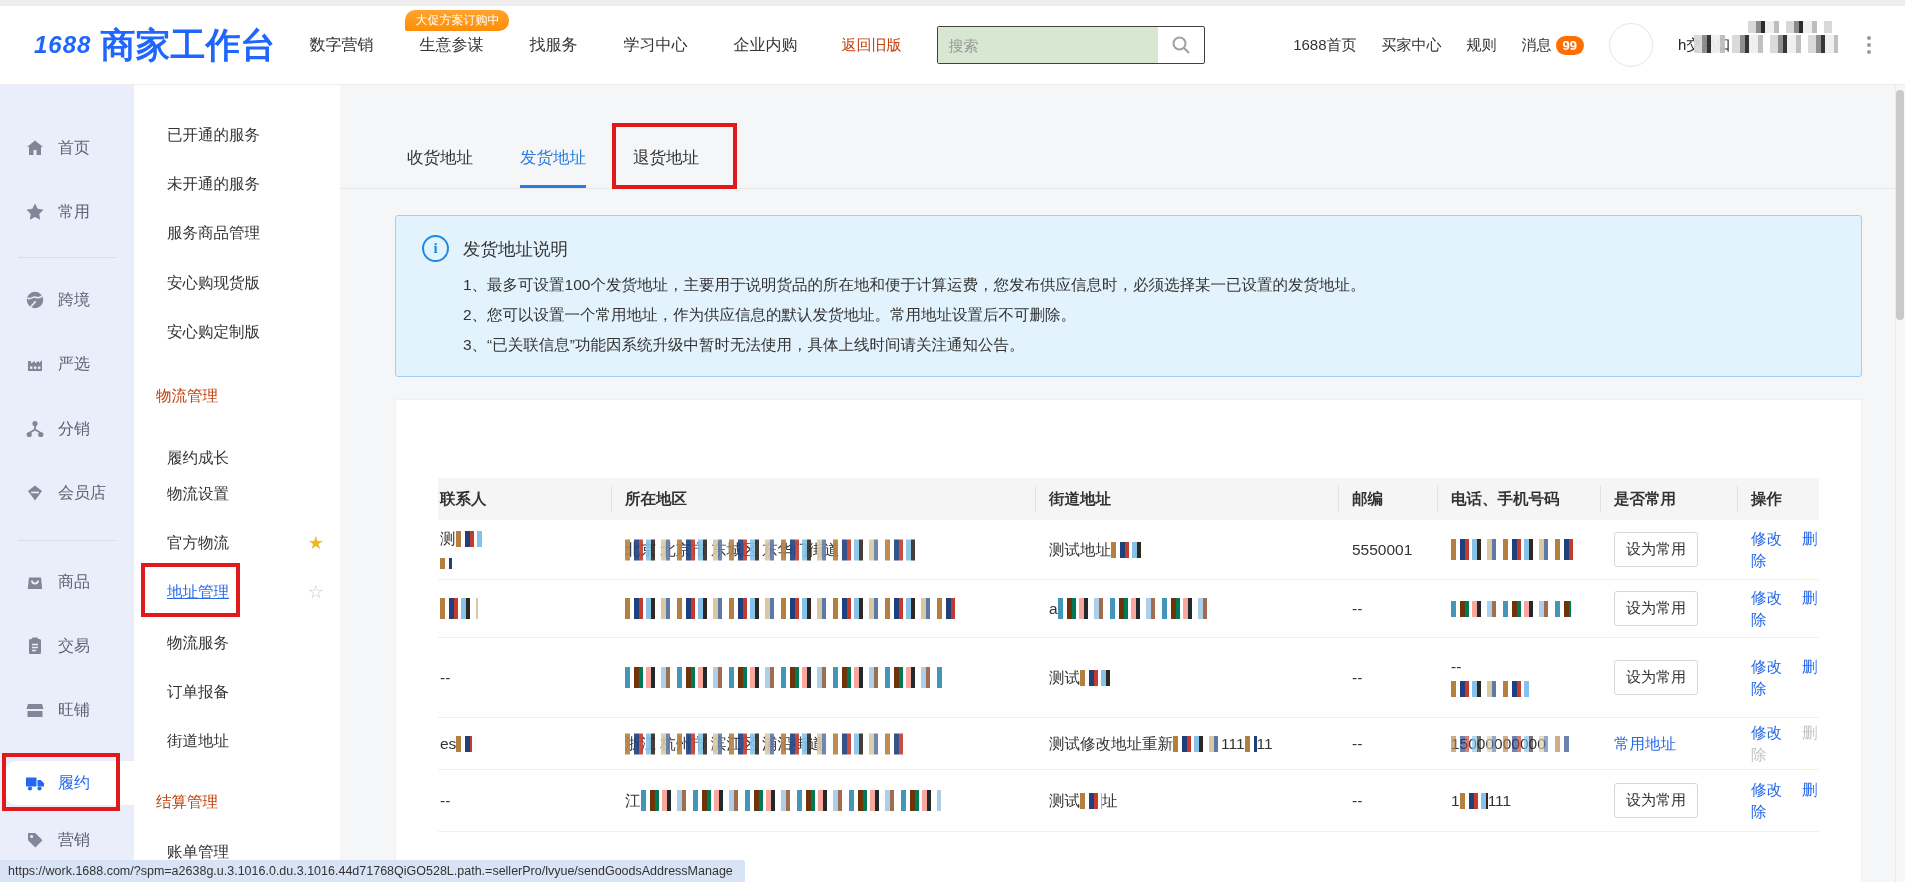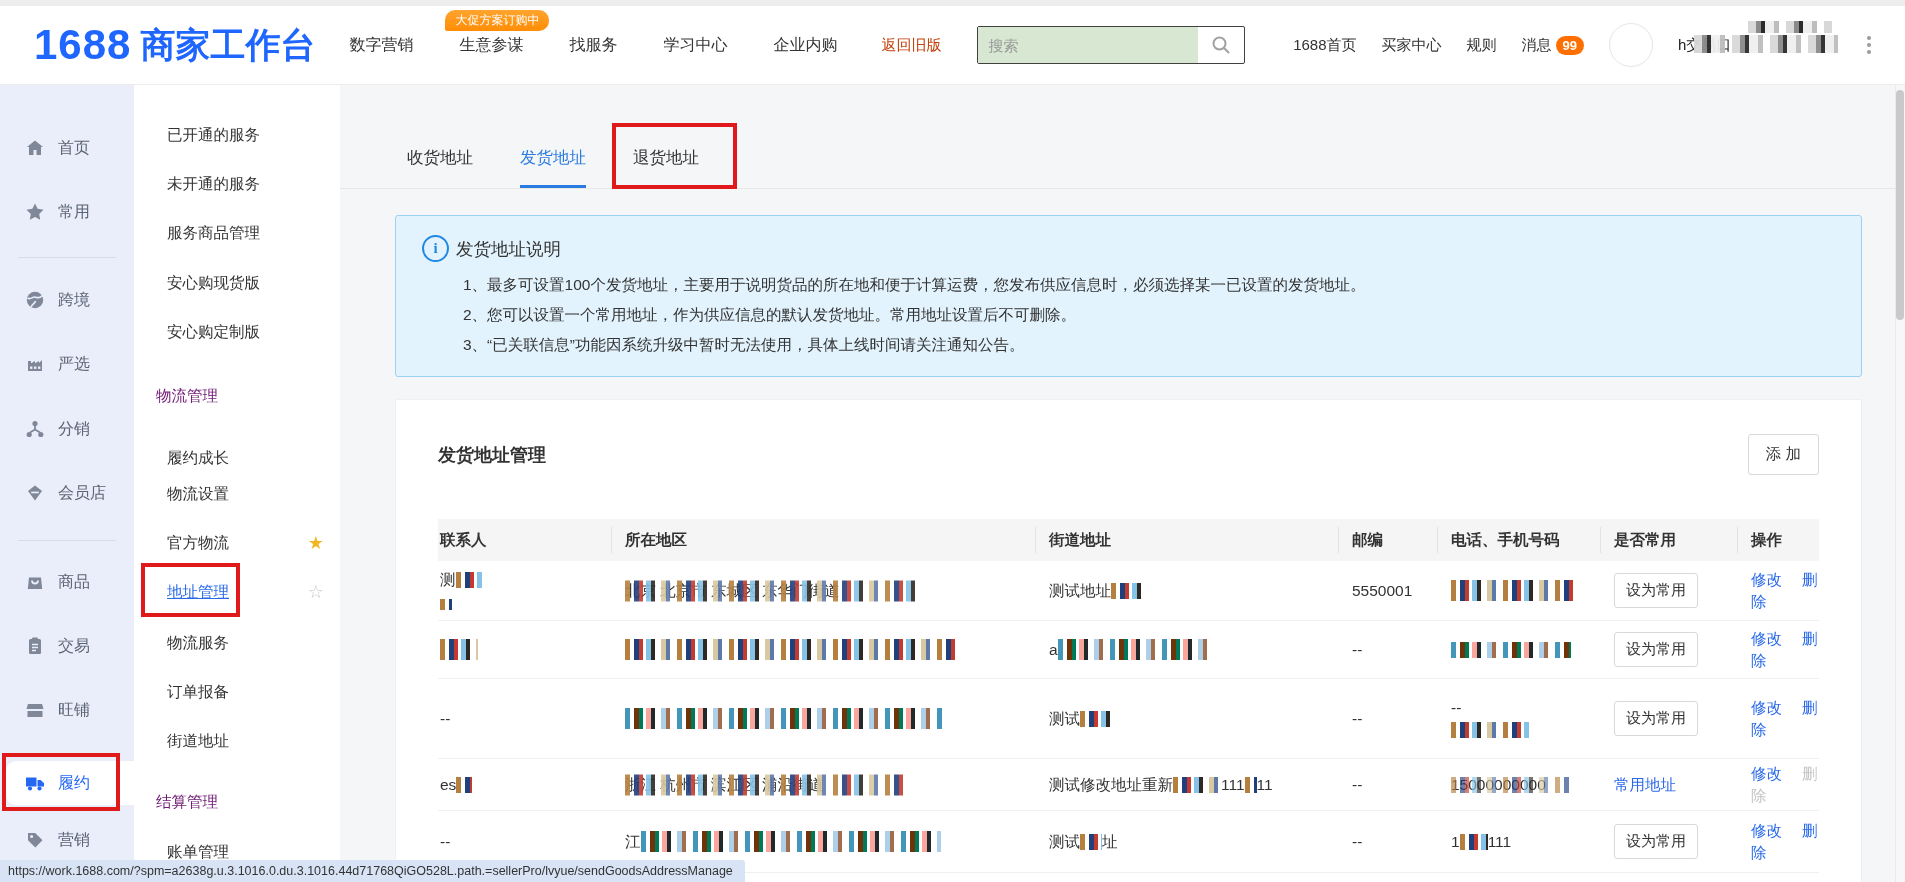--- a/index.html
+++ b/index.html
@@ -9,21 +9,21 @@
     font-family:"Liberation Sans","DejaVu Sans",sans-serif; color:#333;
   }
   :root{
     --logoblue:#1f66ff; --accent:#2a6ae9; --red:#e0191a;
   }
   
   .topstrip{position:absolute;top:0;left:0;width:100%;height:6px;background:#ededed;}
   .topbar{position:absolute;top:6px;left:0;width:100%;height:79px;background:#fff;
     display:flex;align-items:center;padding:0 34px;border-bottom:1px solid #ececec;}
   .logo{display:flex;align-items:center;gap:9px;cursor:pointer;}
-  .logo-num{font-size:42px;font-weight:bold;color:var(--logoblue);letter-spacing:1px;}
+  .logo-num{font-size:24px;font-weight:bold;color:var(--logoblue);letter-spacing:1px;font-style:italic;}
   .logo-txt{font-size:35px;font-weight:bold;color:var(--logoblue);}
   .topnav{display:flex;gap:46px;margin-left:34px;font-size:16px;}
   .nav-item{cursor:pointer;position:relative;white-space:nowrap;}
   .promo-badge{position:absolute;top:-25px;left:-14px;background:linear-gradient(180deg,#ffa42e,#ff8d05);
     color:#fff;font-size:12px;padding:2px 10px;border-radius:10px 10px 10px 2px;white-space:nowrap;}
   .back-old{color:#c2410c;font-size:15px;margin-left:44px;cursor:pointer;white-space:nowrap;}
   .searchbox{margin-left:36px;width:268px;height:38px;border:1px solid #404040;border-radius:2px;
     display:flex;align-items:center;background:#fff;flex:none;}
   .search-input{flex:1;height:100%;border:0;outline:0;background:#d7e7d1;font-size:15px;padding:0 10px;color:#333;min-width:0;}
   .search-input::placeholder{color:#999;}
@@ -44,31 +44,31 @@
   .side-item{position:absolute;left:0;right:0;height:44px;display:flex;align-items:center;gap:13px;
     padding-left:25px;color:#5b6374;font-size:16px;cursor:pointer;}
   .side-item svg{width:20px;height:20px;fill:#7f8798;flex:none;}
   .side-item.active{background:#fff;left:6px;padding-left:19px;border-radius:10px 0 0 10px;color:#2468f2;}
   .side-item.active svg{fill:#2468f2;}
   .side-divider{position:absolute;left:18px;right:18px;height:1px;background:#d6dcea;}
   
   .submenu{position:absolute;top:85px;left:134px;width:206px;bottom:0;background:#fff;}
   .sub-item{position:absolute;left:0;right:0;height:26px;padding-left:33px;padding-right:16px;font-size:15.5px;
     color:#333;cursor:pointer;display:flex;align-items:center;justify-content:space-between;}
-  .sub-item.header{color:#701a75;padding-left:22px;cursor:default;}
+  .sub-item.header{color:#c2410c;padding-left:22px;cursor:default;}
   .sub-item.active .lbl{color:var(--accent);text-decoration:underline;}
   .star-filled{color:#f2b624;font-size:18px;}
   .star-outline{color:#c9c9c9;font-size:18px;}
   
   .main{position:absolute;top:85px;left:340px;right:10px;bottom:0;background:#f5f6f8;overflow:hidden;}
   .tabs{padding:62px 0 0 67px;display:flex;gap:47px;border-bottom:1px solid #e8e8e8;font-size:16.5px;}
   .tab{padding-bottom:16px;cursor:pointer;color:#333;}
   .tab.active{color:#2a7be0;border-bottom:3px solid #2a7be0;}
   .notice{margin:26px 33px 0 55px;background:#e2f3fd;border:1px solid #9bd2f2;border-radius:3px;padding:19px 26px 16px;}
-  .notice-head{display:flex;align-items:center;gap:7px;font-size:17.5px;color:#333;margin-bottom:8px;}
+  .notice-head{display:flex;align-items:center;gap:14px;font-size:17.5px;color:#333;margin-bottom:8px;}
   .info-icon{width:27px;height:27px;border-radius:50%;border:2px solid #1e88e5;color:#1e88e5;flex:none;
     display:flex;align-items:center;justify-content:center;font-size:15px;font-weight:bold;font-family:"Liberation Serif",serif;}
   .info-icon::after{content:"i";}
   .notice-line{font-size:15.5px;color:#333;line-height:30px;padding-left:41px;}
   .card{margin:22px 33px 0 55px;background:#fff;border:1px solid #f0f0f0;padding:34px 42px 0;height:560px;}
   .card-head{display:flex;align-items:center;justify-content:space-between;}
   .card-title{font-size:18px;font-weight:bold;}
   .add-btn{border:1px solid #d8d8d8;border-radius:3px;background:#fff;font-size:15.5px;padding:9px 17px;cursor:pointer;color:#333;}
   .table{margin-top:44px;}
   .thead,.trow{display:grid;grid-template-columns:174px 424px 303px 99px 163px 137px 1fr;}
@@ -295,24 +295,20 @@
     <div class="notice-head">
       <span class="info-icon"></span>
       <span>发货地址说明</span>
     </div>
     <div class="notice-line">1、最多可设置100个发货地址，主要用于说明货品的所在地和便于计算运费，您发布供应信息时，必须选择某一已设置的发货地址。</div>
     <div class="notice-line">2、您可以设置一个常用地址，作为供应信息的默认发货地址。常用地址设置后不可删除。</div>
     <div class="notice-line">3、“已关联信息”功能因系统升级中暂时无法使用，具体上线时间请关注通知公告。</div>
   </div>
 
   <div class="card">
-    <div class="card-head">
-      <span class="card-title">发货地址管理</span>
-      <button class="add-btn">添 加</button>
-    </div>
 
     <div class="table">
       <div class="thead">
         <span class="th">联系人</span>
         <span class="th">所在地区</span>
         <span class="th">街道地址</span>
         <span class="th">邮编</span>
         <span class="th">电话、手机号码</span>
         <span class="th">是否常用</span>
         <span class="th">操作</span>

